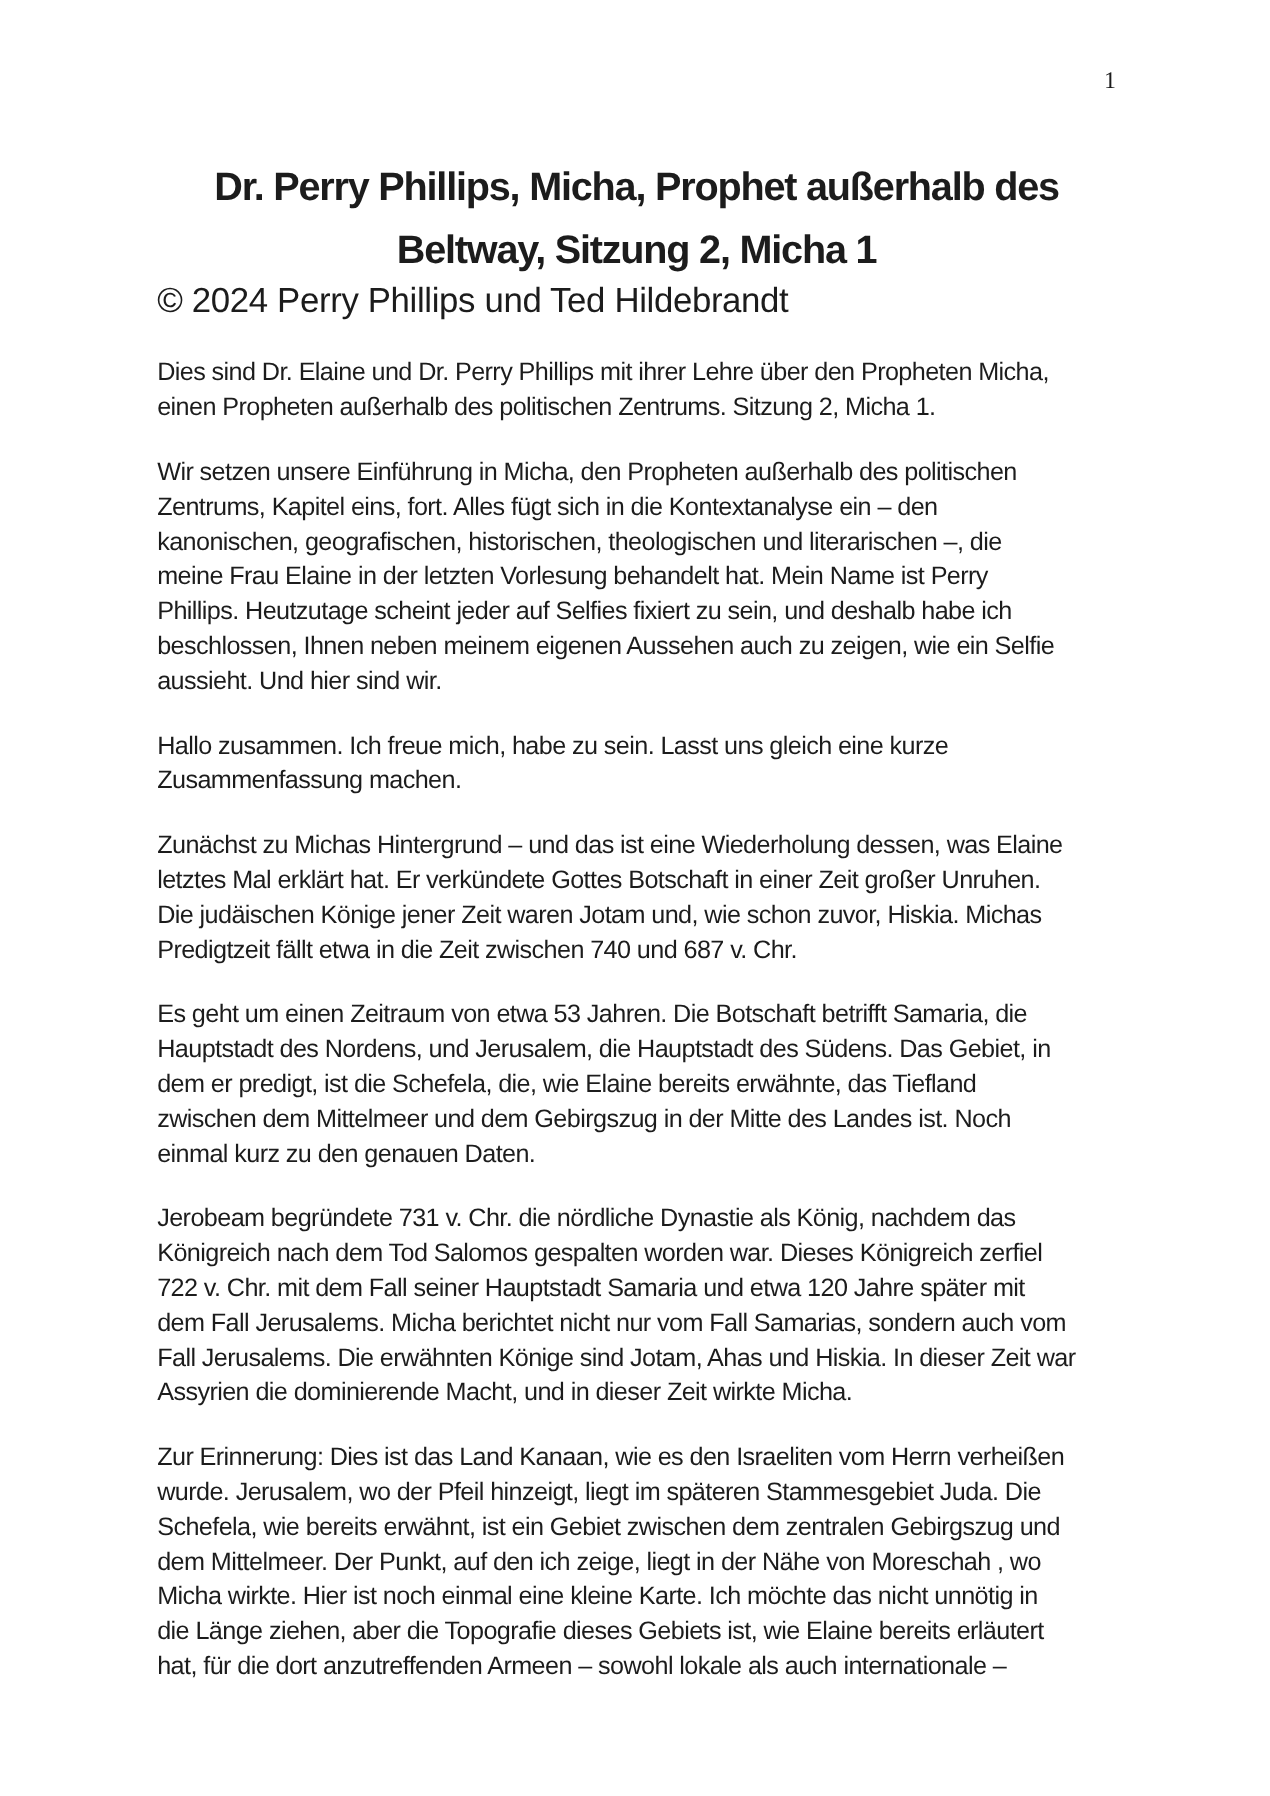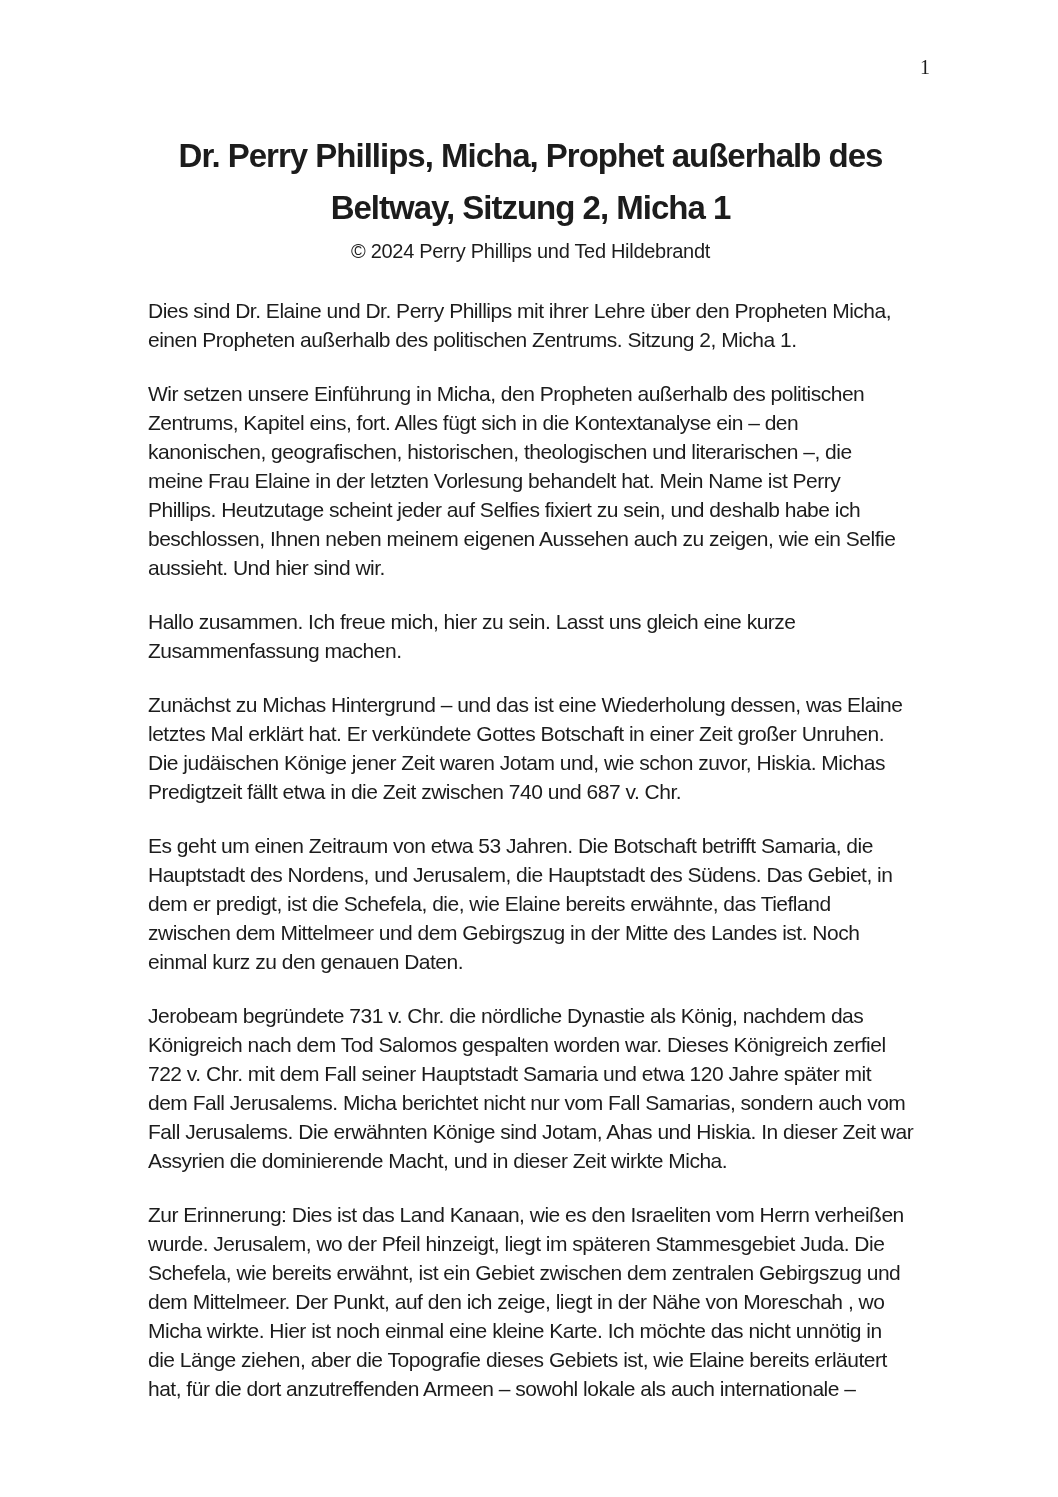--- a/index.html
+++ b/index.html
@@ -27,28 +27,28 @@
   .title {
     margin: 52px 0 4px 0;
     text-align: center;
     font-size: 33px;
     line-height: 52px;
     font-weight: 700;
     letter-spacing: -1px;
     white-space: pre-line;
   }
   .byline {
-    text-align: center;
-    font-size: 20px;
+    text-align: left;
+    font-size: 29px;
     line-height: 26px;
     margin: 0 0 32px 0;
     letter-spacing: -0.3px;
   }
   .body-text p {
-    margin: 0 0 25px 17px;
+    margin: 0 0 25px 0;
     font-size: 21px;
     line-height: 29px;
     letter-spacing: -0.5px;
     white-space: pre;
   }
 </style>
 </head>
 <body>
 
 <div class="page">
@@ -62,21 +62,21 @@
   <div class="body-text">
     <p>Dies sind Dr. Elaine und Dr. Perry Phillips mit ihrer Lehre über den Propheten Micha,
 einen Propheten außerhalb des politischen Zentrums. Sitzung 2, Micha 1.</p>
     <p>Wir setzen unsere Einführung in Micha, den Propheten außerhalb des politischen
 Zentrums, Kapitel eins, fort. Alles fügt sich in die Kontextanalyse ein – den
 kanonischen, geografischen, historischen, theologischen und literarischen –, die
 meine Frau Elaine in der letzten Vorlesung behandelt hat. Mein Name ist Perry
 Phillips. Heutzutage scheint jeder auf Selfies fixiert zu sein, und deshalb habe ich
 beschlossen, Ihnen neben meinem eigenen Aussehen auch zu zeigen, wie ein Selfie
 aussieht. Und hier sind wir.</p>
-    <p>Hallo zusammen. Ich freue mich, hier zu sein. Lasst uns gleich eine kurze
+    <p>Hallo zusammen. Ich freue mich, habe zu sein. Lasst uns gleich eine kurze
 Zusammenfassung machen.</p>
     <p>Zunächst zu Michas Hintergrund – und das ist eine Wiederholung dessen, was Elaine
 letztes Mal erklärt hat. Er verkündete Gottes Botschaft in einer Zeit großer Unruhen.
 Die judäischen Könige jener Zeit waren Jotam und, wie schon zuvor, Hiskia. Michas
 Predigtzeit fällt etwa in die Zeit zwischen 740 und 687 v. Chr.</p>
     <p>Es geht um einen Zeitraum von etwa 53 Jahren. Die Botschaft betrifft Samaria, die
 Hauptstadt des Nordens, und Jerusalem, die Hauptstadt des Südens. Das Gebiet, in
 dem er predigt, ist die Schefela, die, wie Elaine bereits erwähnte, das Tiefland
 zwischen dem Mittelmeer und dem Gebirgszug in der Mitte des Landes ist. Noch
 einmal kurz zu den genauen Daten.</p>

